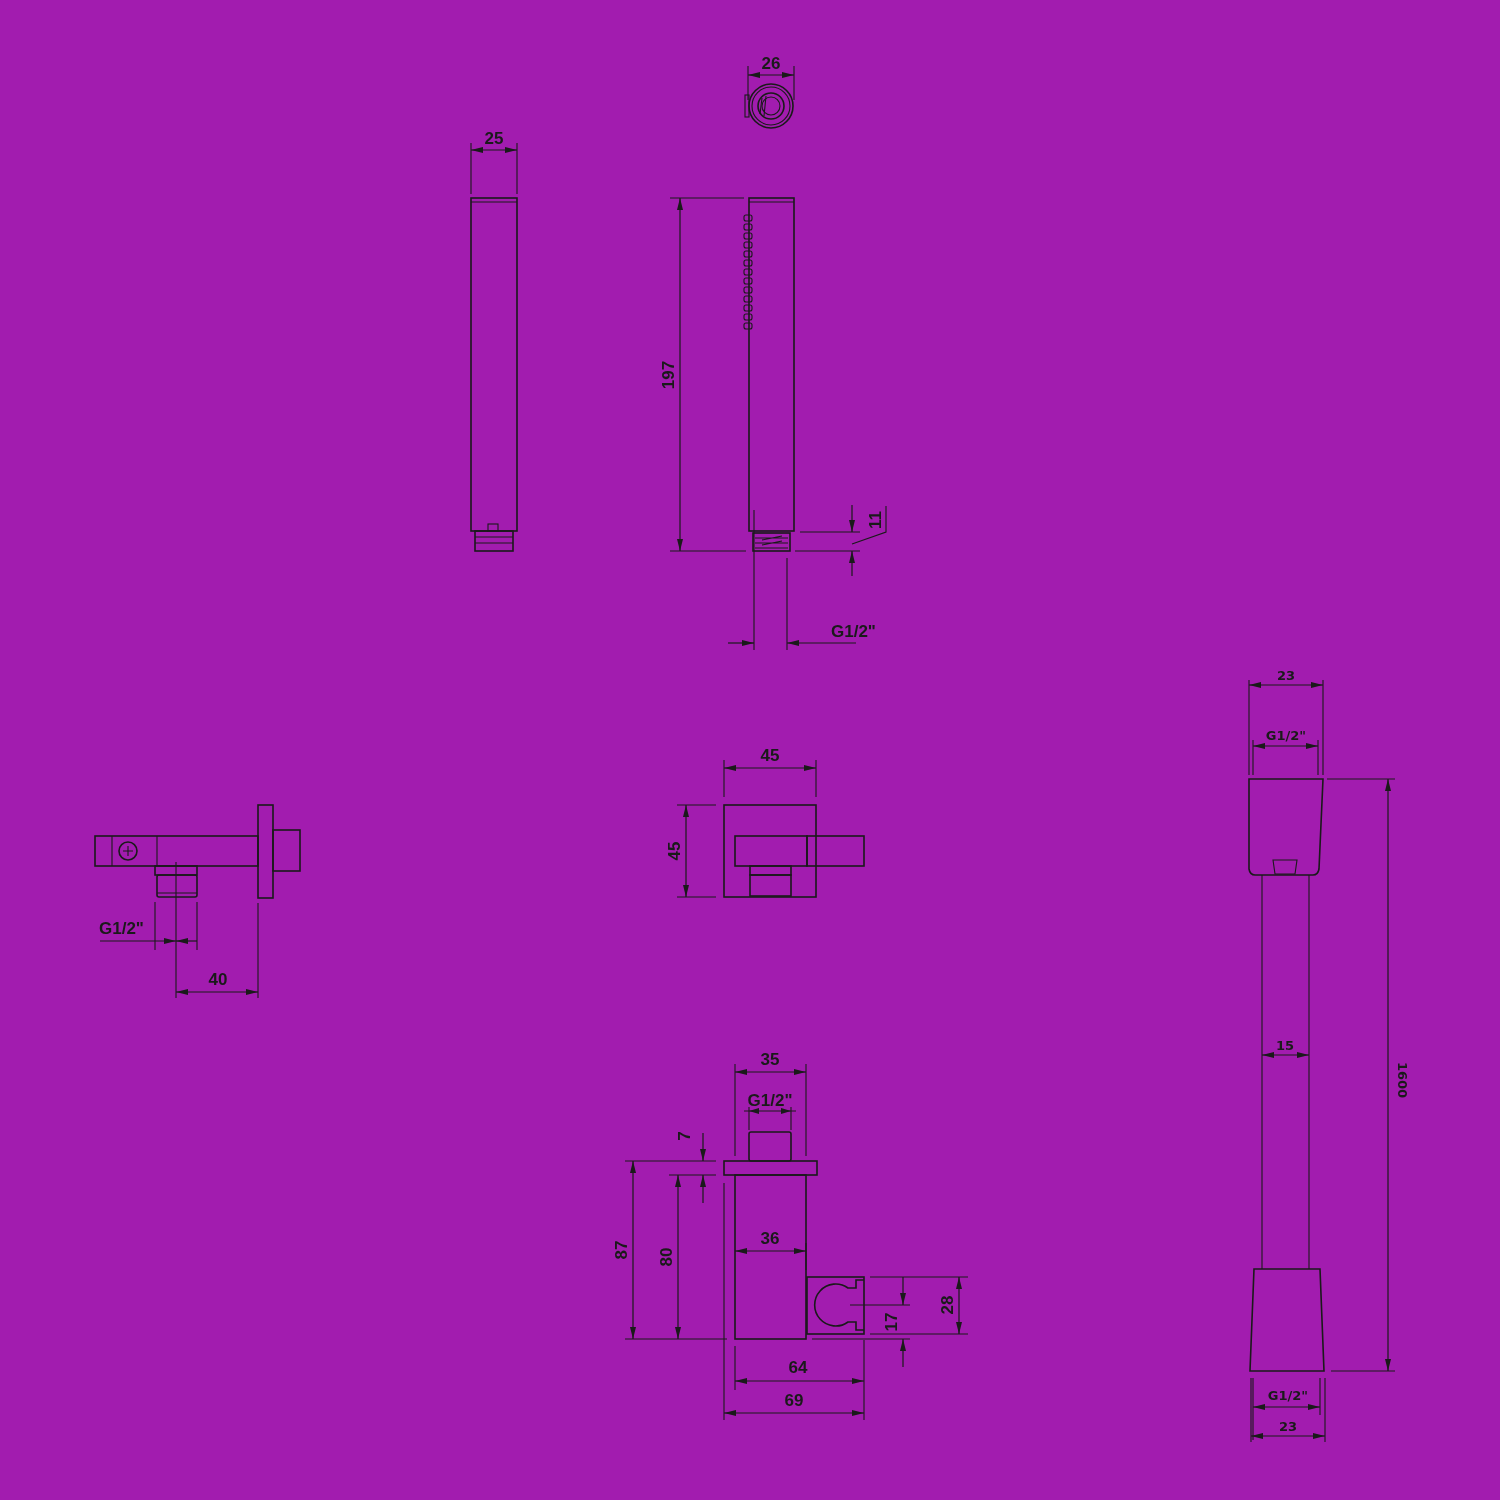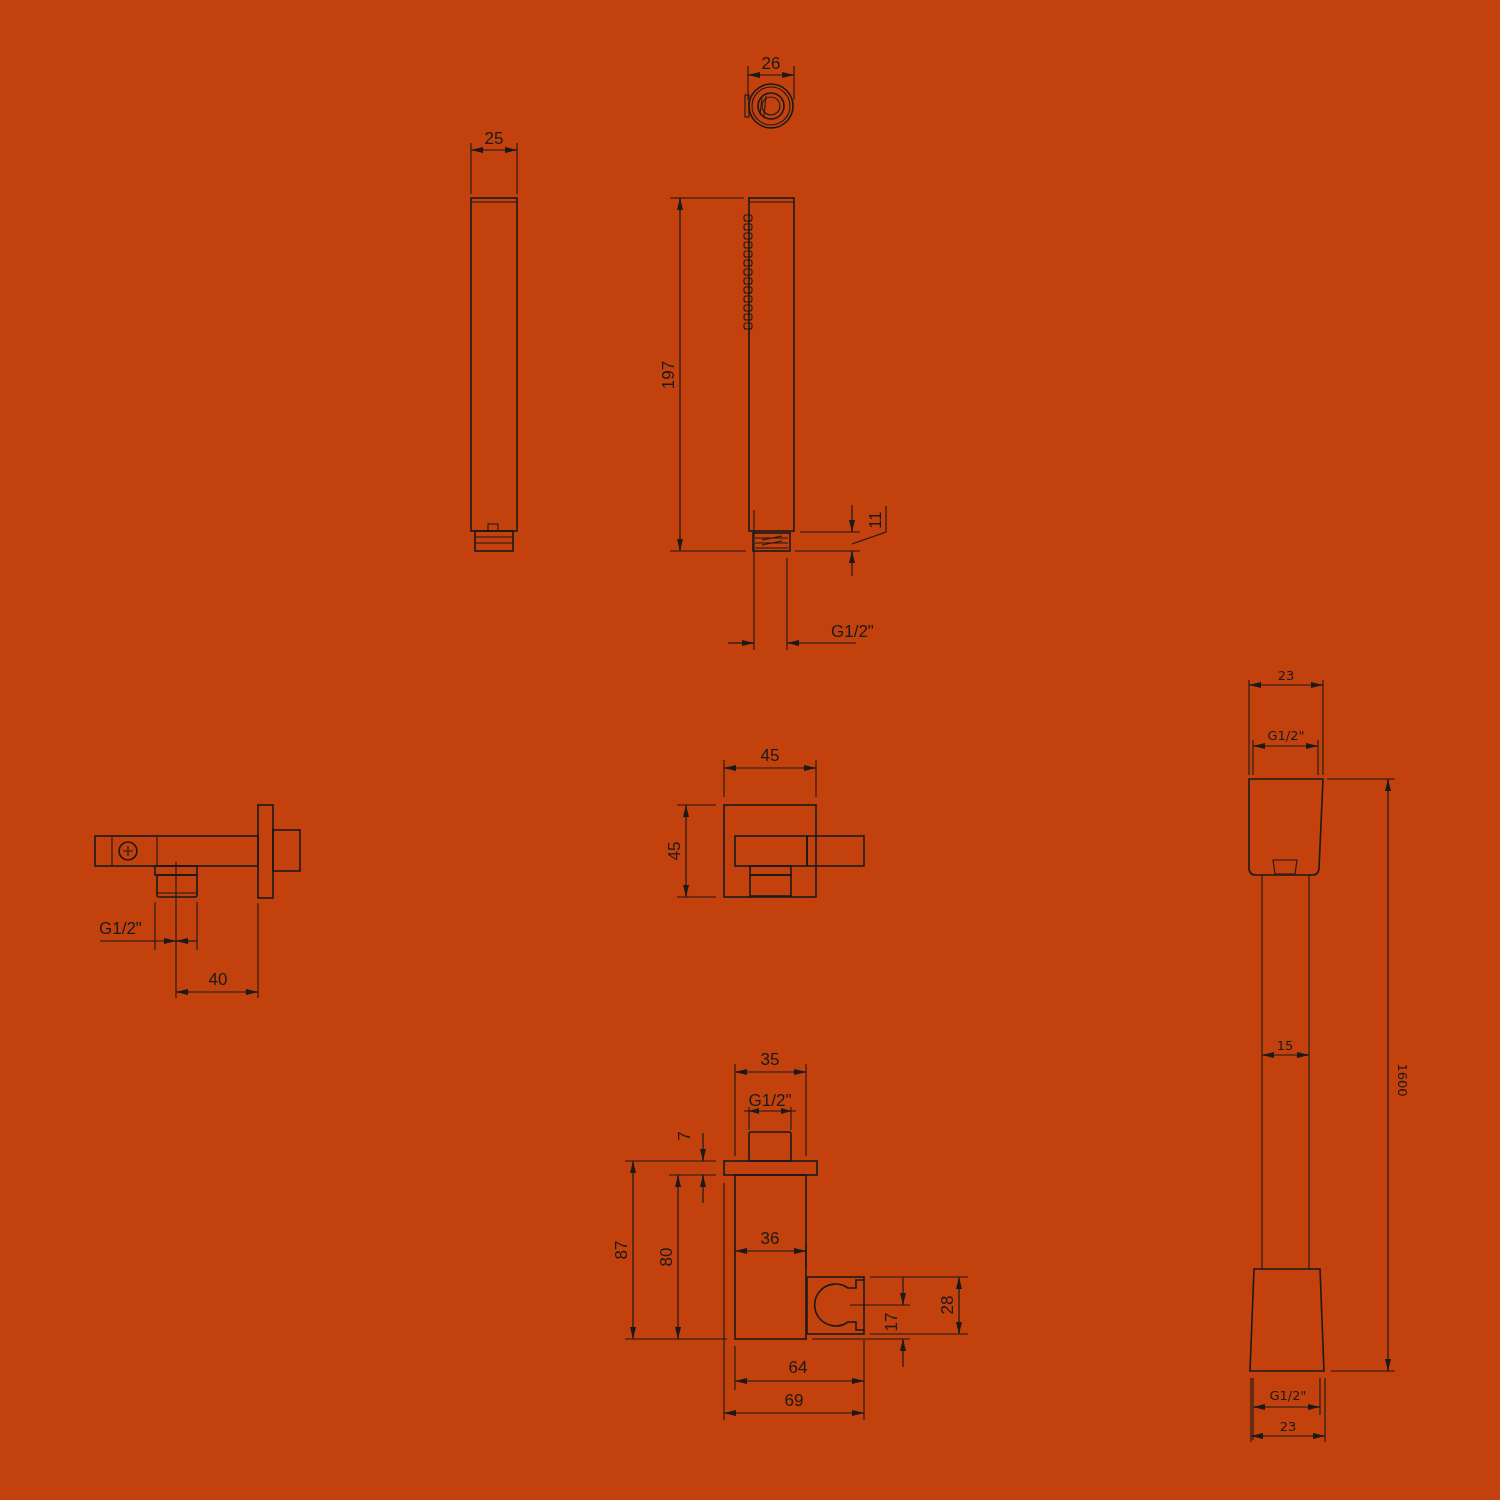--- a/index.html
+++ b/index.html
@@ -1,16 +1,16 @@
 <!DOCTYPE html>
 <html><head>
 <meta charset="utf-8">
 <style>
   html, body { margin:0; padding:0; background:#ffffff; }
-  #canvas { position:relative; width:1500px; height:1500px; background:#c2410c; overflow:hidden; }
+  #canvas { position:relative; width:1500px; height:1500px; background:#a21caf; overflow:hidden;font-weight:bold; }
   svg { position:absolute; left:0; top:0; }
   .ln { stroke:#1a1a1a; stroke-width:1.6; fill:none; }
   .thin { stroke:#1a1a1a; stroke-width:1.1; fill:none; }
   .dim { stroke:#1a1a1a; stroke-width:1.2; fill:none; }
   .lbl { font-family:"Liberation Sans", sans-serif; font-size:17px; fill:#1a1a1a; }
   .lblsm { font-family:"DejaVu Sans", sans-serif; font-size:13px; fill:#1a1a1a; }
   .fillk { fill:#1a1a1a; }
 </style>
 </head>
 <body>

